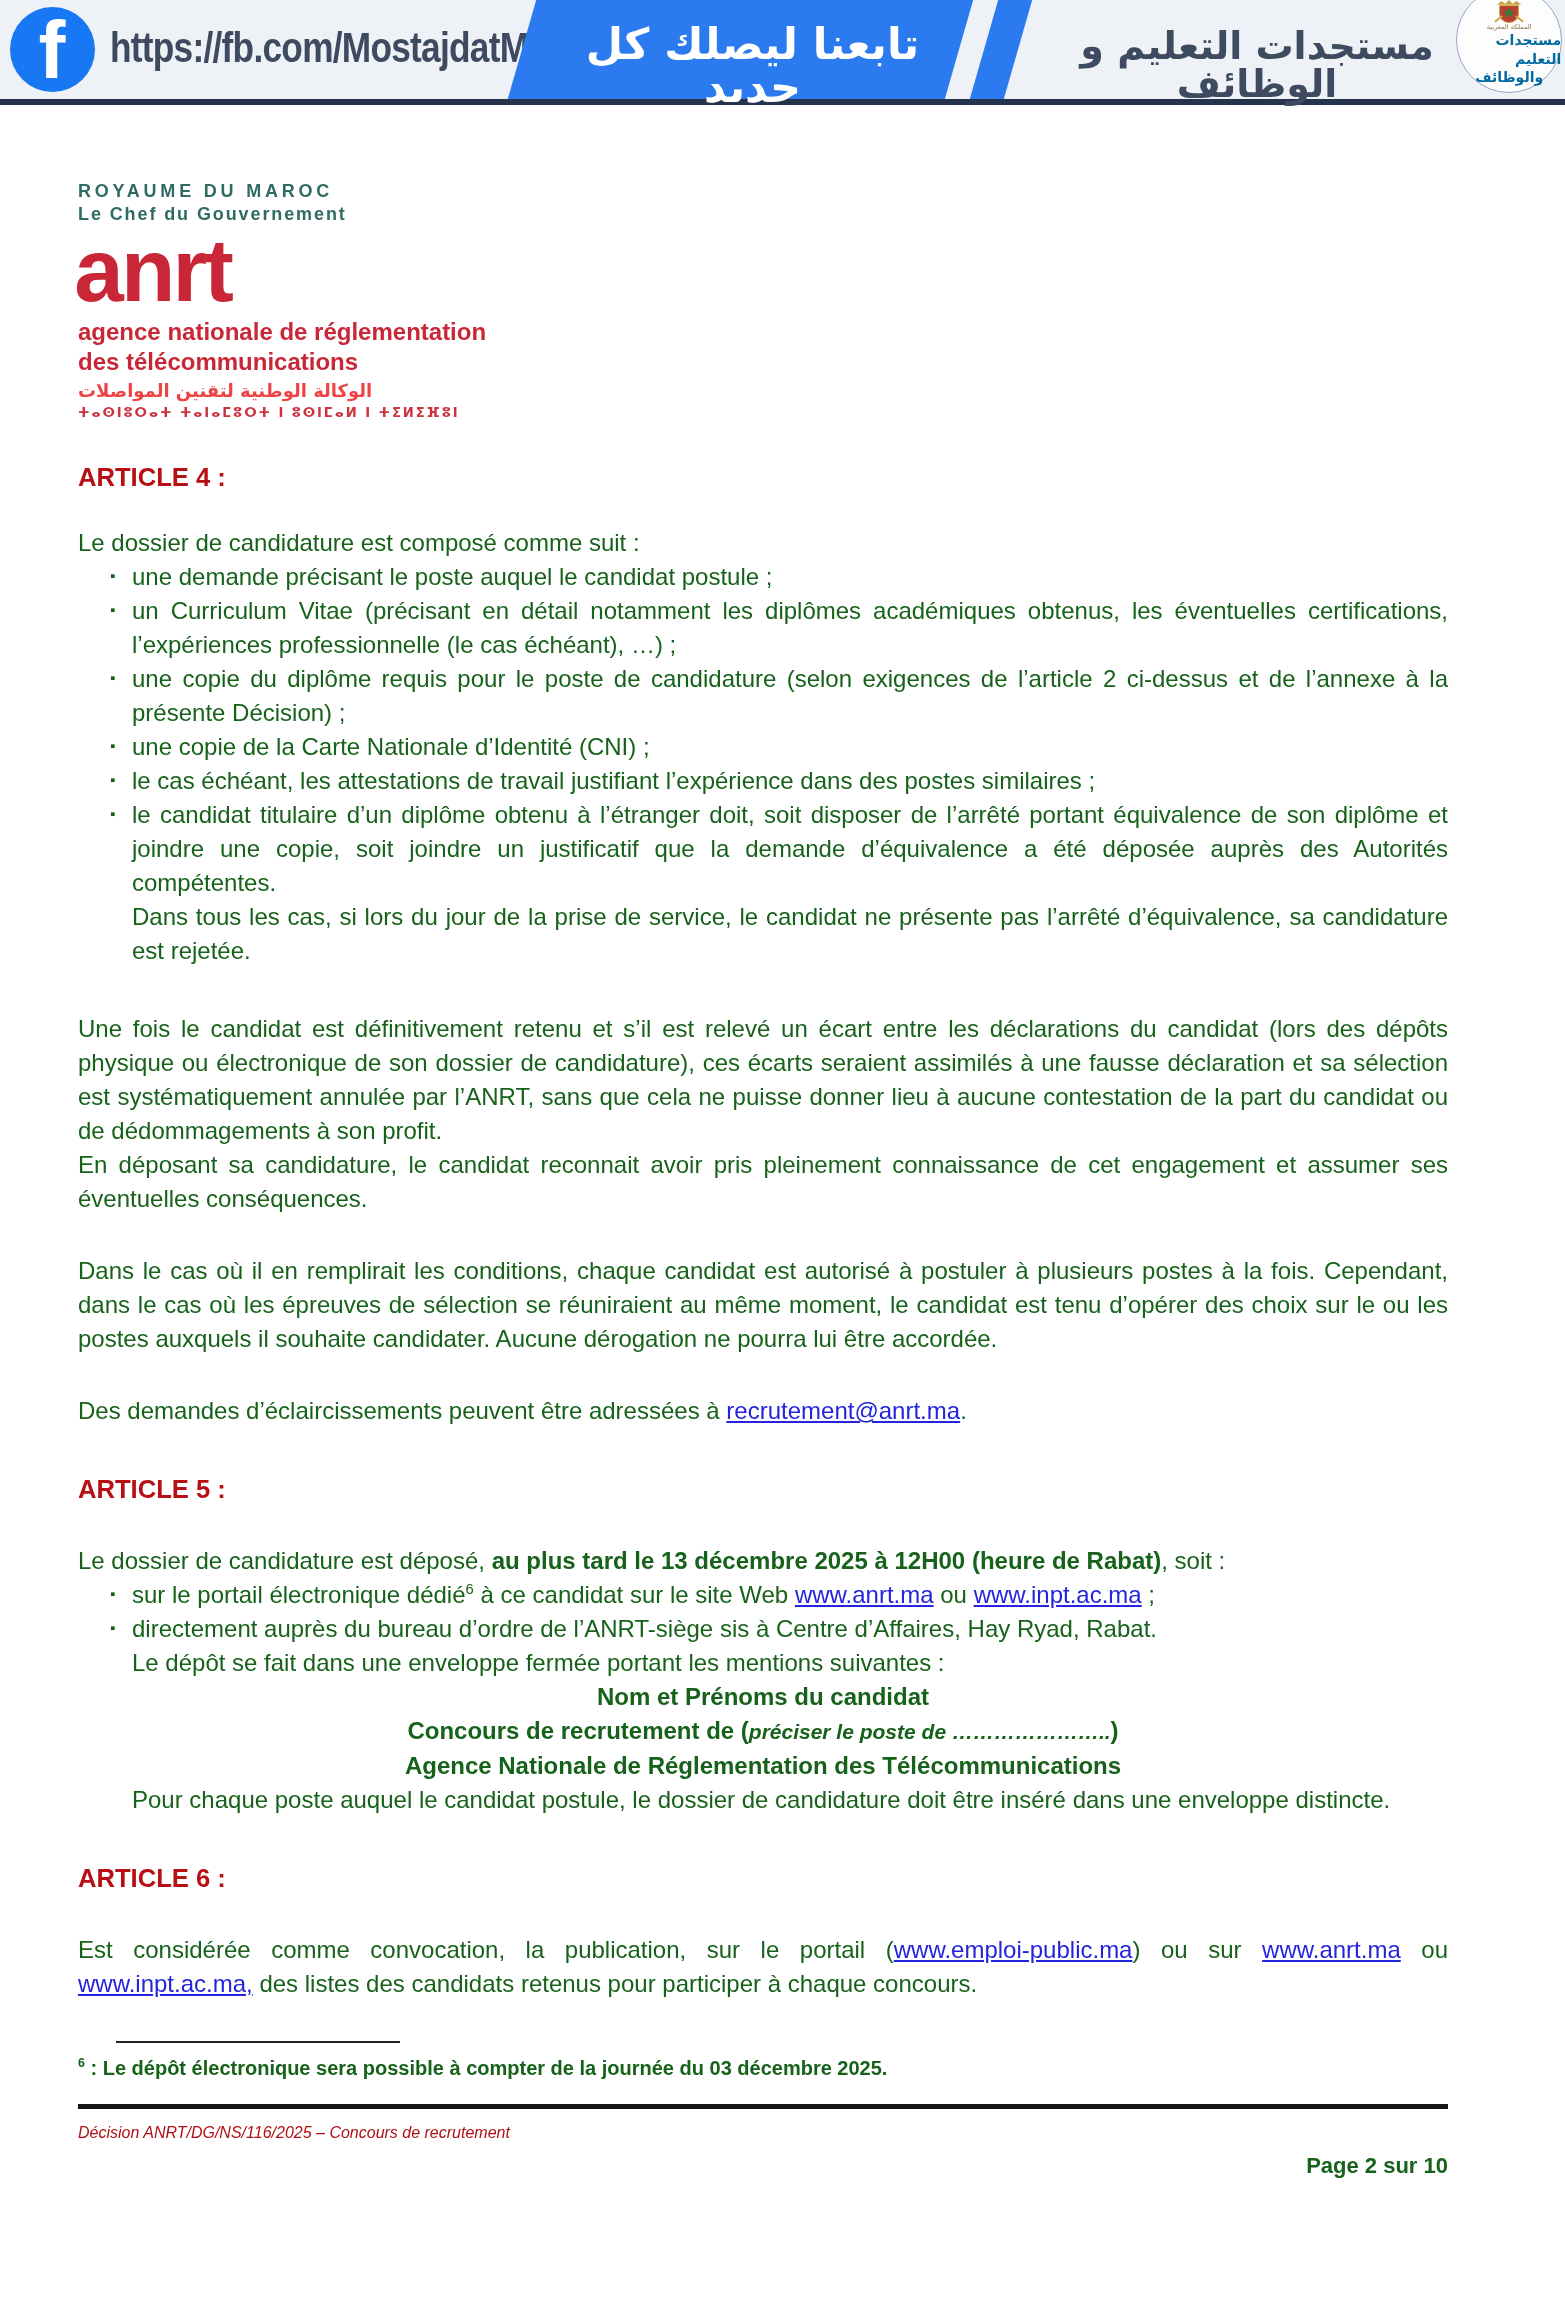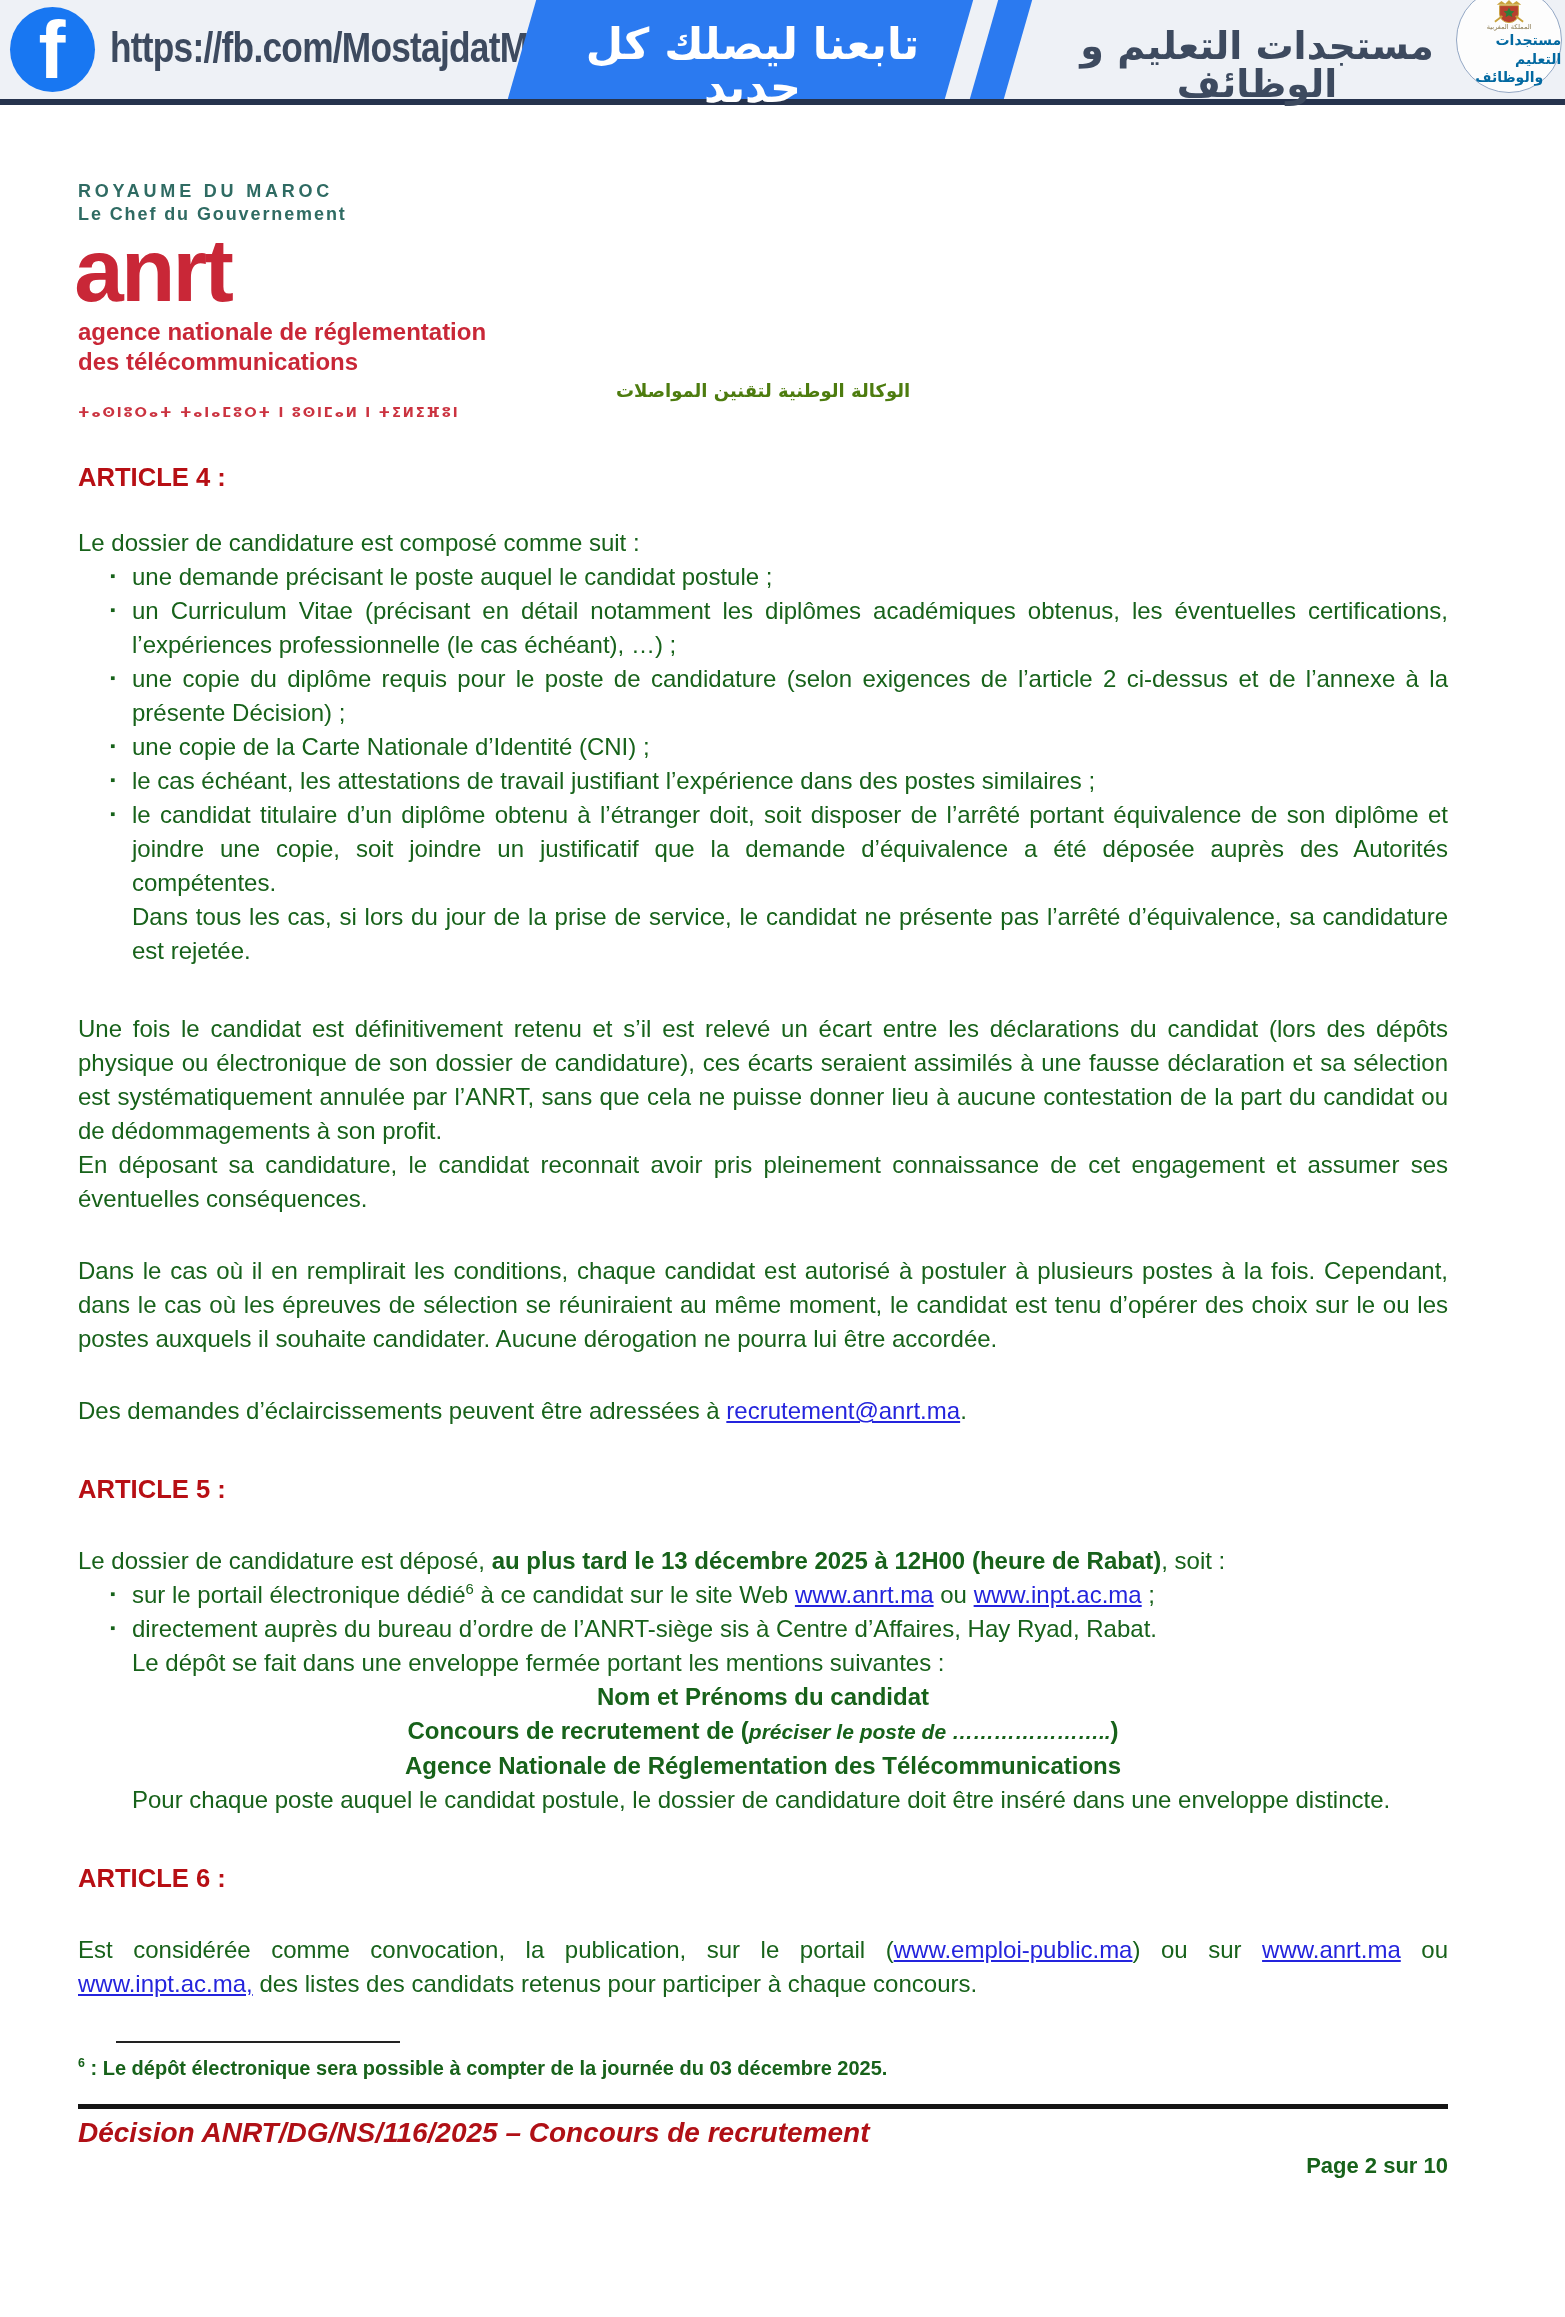--- a/index.html
+++ b/index.html
@@ -30,21 +30,21 @@
   
   .content{padding:76px 117px 0 78px;}
 
   
   .letterhead{margin-bottom:40px;}
   .k1{font-size:18px;font-weight:bold;letter-spacing:3.8px;color:#2f6b63;}
   .k2{font-size:18px;font-weight:bold;letter-spacing:1.9px;color:#2f6b63;margin-top:1.9px;}
   .anrt{font-size:89px;font-weight:bold;color:#c92737;line-height:.82;letter-spacing:-2.8px;
         margin:9.5px 0 9.5px -3.8px;}
   .d1{font-size:24px;font-weight:bold;color:#c92737;line-height:1.25;}
-  .dar{font-size:18px;font-weight:bold;color:#4d7c0f;margin-top:2.8px;direction:rtl;text-align:center;
+  .dar{font-size:18px;font-weight:bold;color:#ef4444;margin-top:2.8px;direction:rtl;text-align:left;
        font-family:"DejaVu Sans",sans-serif;}
   .dtif{font-size:13.2px;font-weight:bold;color:#cb3340;letter-spacing:1.9px;margin-top:4.7px;
         font-family:"DejaVu Sans",sans-serif;}
 
   
   .doc{color:#17621a;font-size:24px;line-height:34px;text-align:justify;}
   .article-h{color:#b70f14;font-size:25.6px;font-weight:bold;margin:0;text-align:left;}
   .mt40{margin-top:38px;}.mt46{margin-top:44px;}.mt34{margin-top:32px;}.mt0{margin-top:0;}
   p{margin:0;}
   .blt{position:relative;padding-left:54px;}
@@ -54,21 +54,21 @@
   .it-sm{font-style:italic;font-size:21px;}
   .lnk{color:#2424dd;text-decoration:underline;cursor:pointer;}
   sup{font-size:62%;vertical-align:super;line-height:0;}
   .b{font-weight:bold;}
 
   
   .fn-rule{width:284px;border-top:2.8px solid #222;margin:40px 0 11.4px 38px;}
   .fn{color:#17621a;font-weight:bold;font-size:20px;line-height:1.3;text-align:left;}
   .footer-rule{border-top:5.7px solid #141414;margin-top:23px;}
   .footer{display:flex;justify-content:space-between;align-items:flex-start;margin-top:7.6px;}
-  .f-left{color:#b01016;font-style:italic;font-weight:bold;font-size:28px;}
+  .f-left{color:#b01016;font-style:italic;font-weight:normal;font-size:16px;}
   .f-right{color:#17621a;font-weight:bold;font-size:22px;margin-top:33px;}
 </style>
 </head>
 <body>
 
 <div class="page">
 
   <header class="banner">
     <div class="fb-circle">
       <span class="fb-f">f</span>

